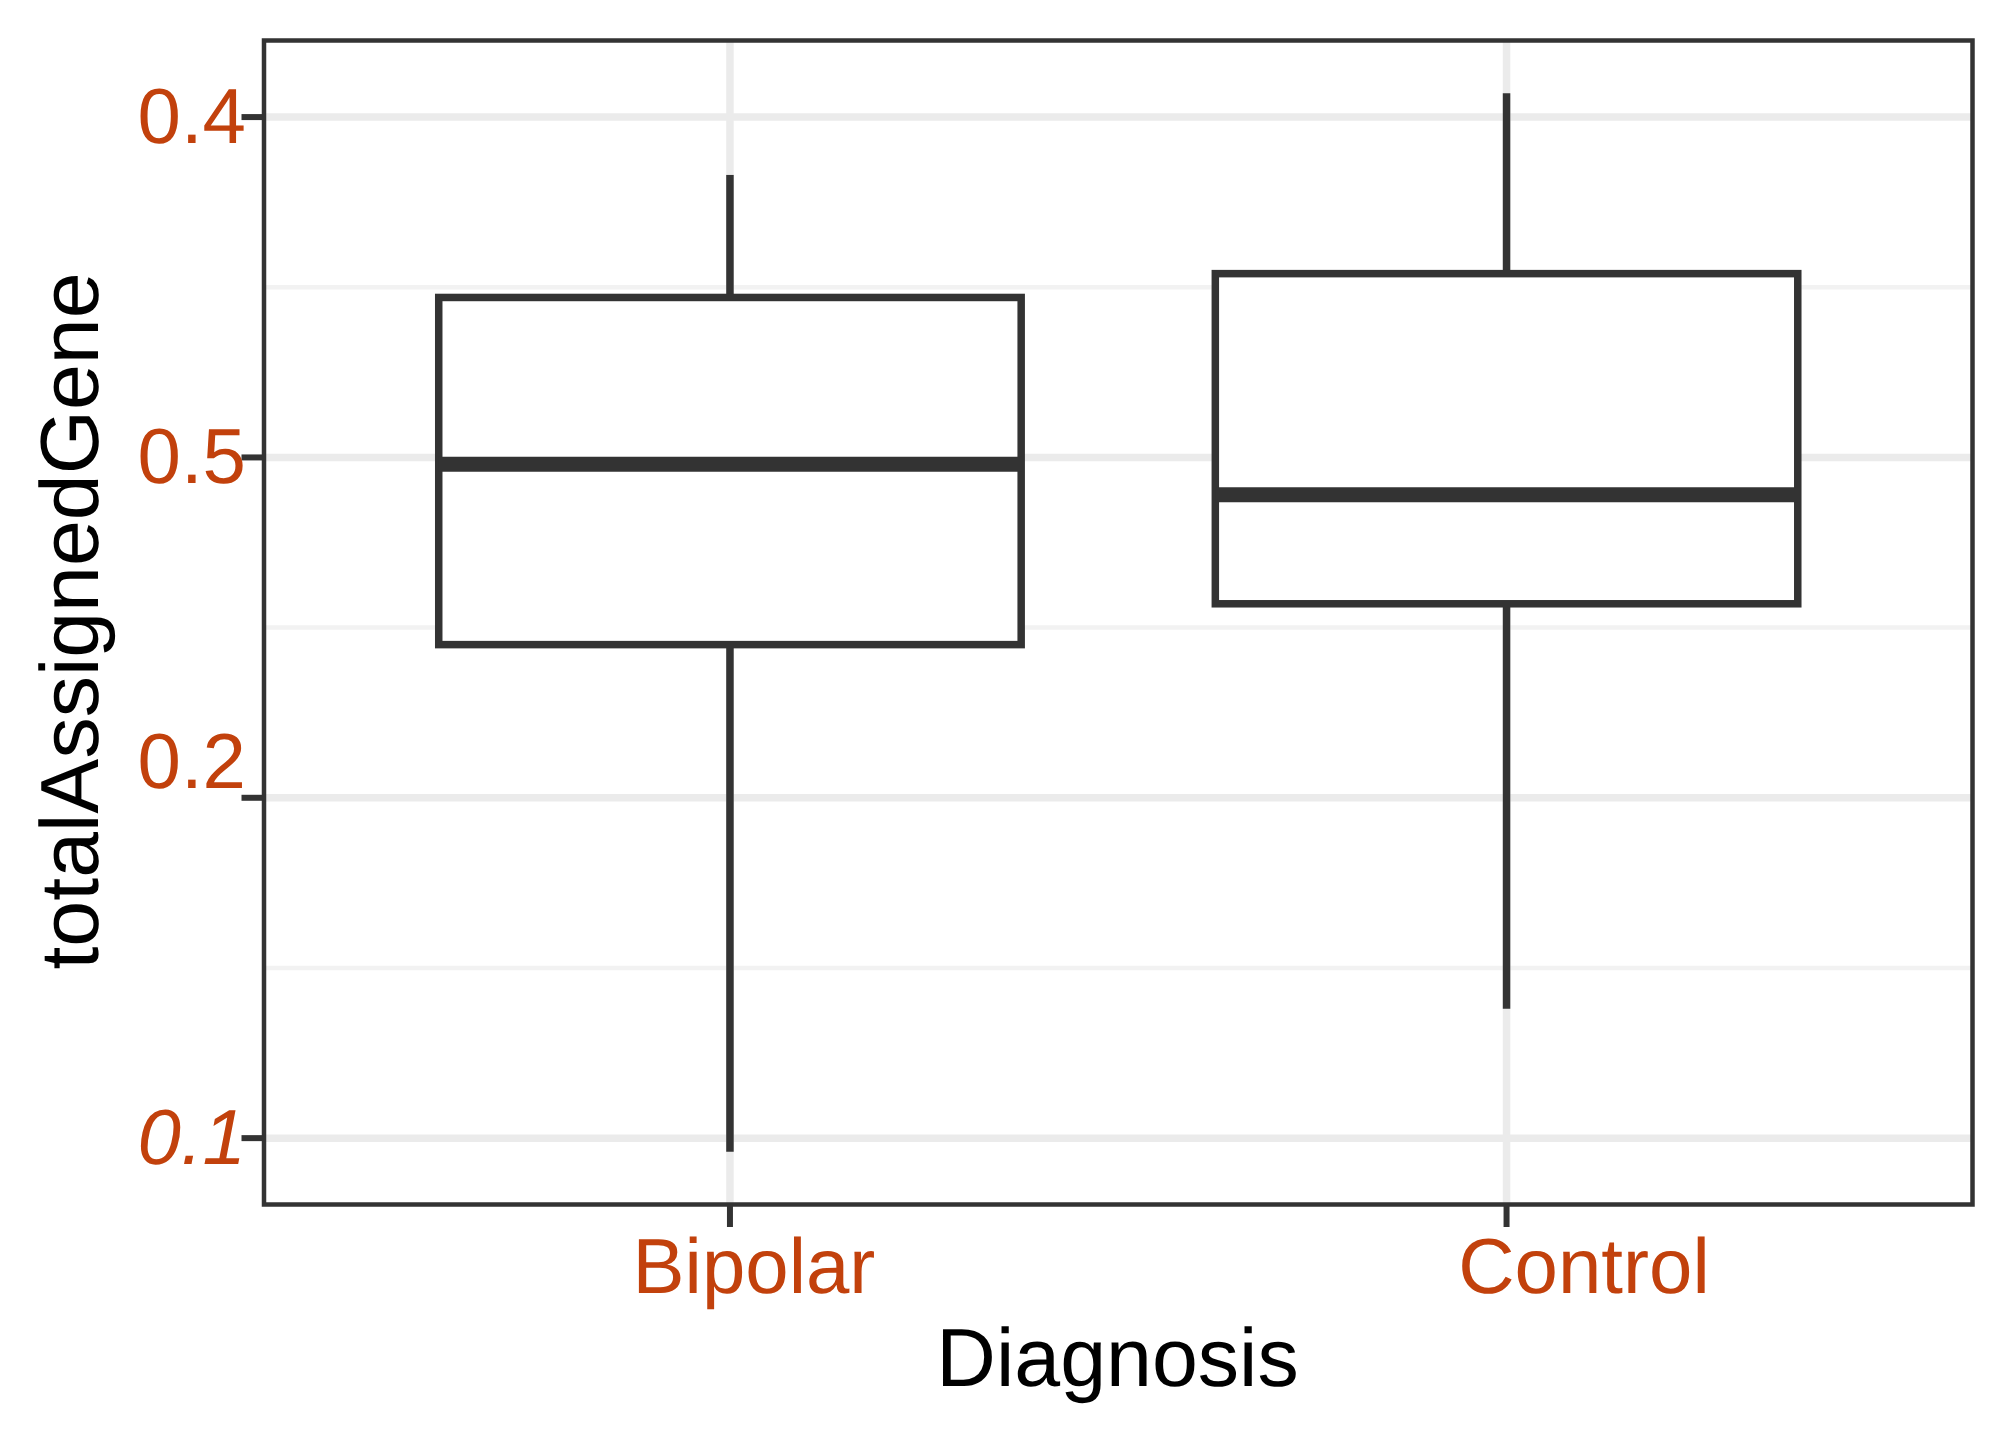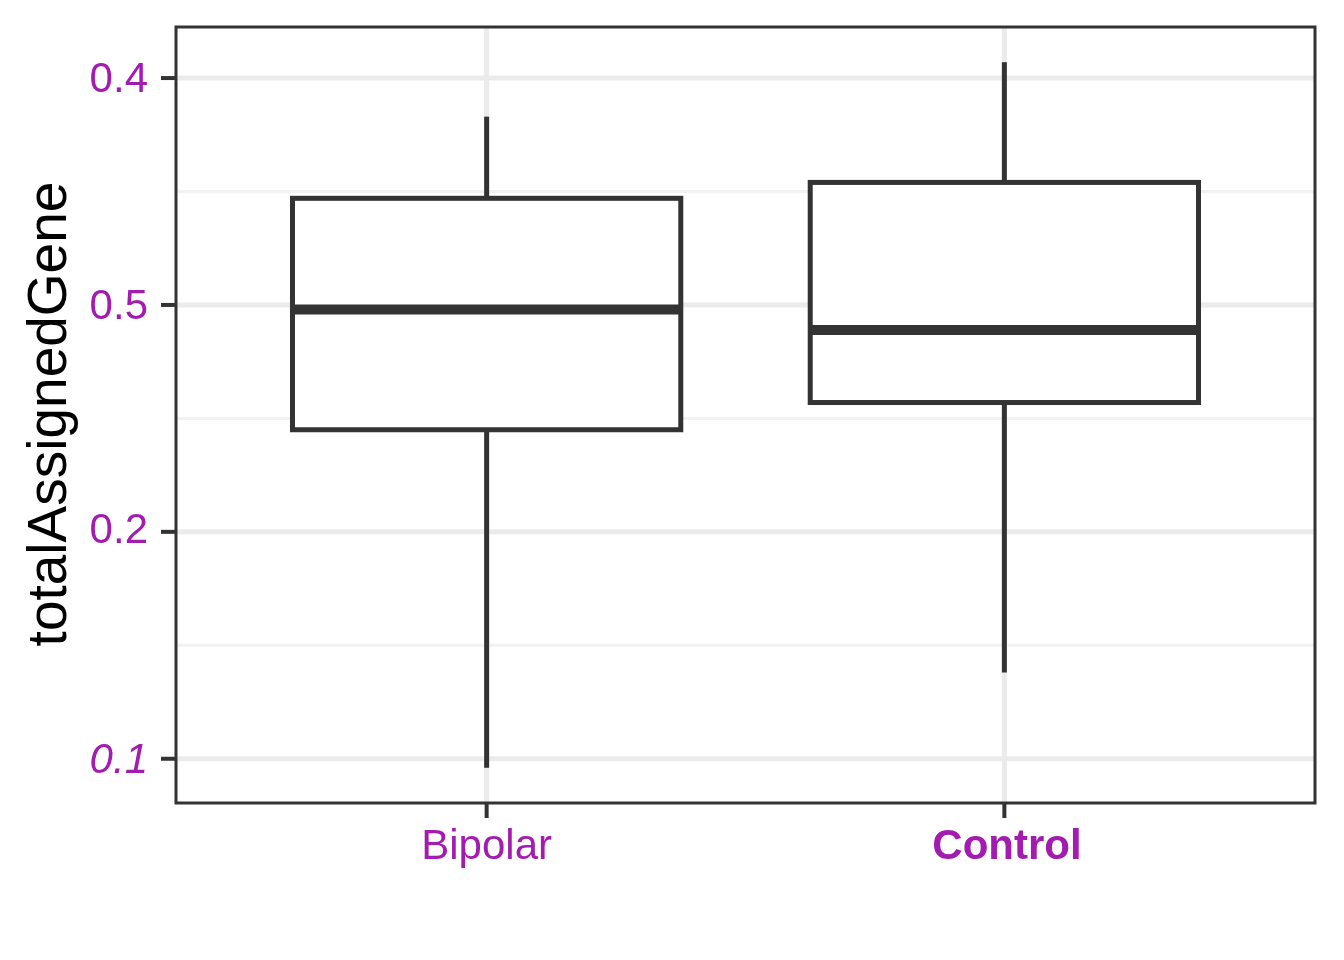--- a/index.html
+++ b/index.html
@@ -32,24 +32,25 @@
     top: 414px;
     transform: translate(-50%, -50%) rotate(-90deg);
   }
   .x-title {
     left: 745px;
     top: 878px;
     transform: translateX(-50%);
   }
   .tick-label {
     position: absolute;
-    color: #a21caf;
-    font-size: 42px;
+    color: #c2410c;
+    font-size: 52px;
     line-height: 42px;
     white-space: nowrap;
+    margin-left: 16px;
   }
   .y-tick-label {
     left: 0;
     width: 148px;
     text-align: right;
   }
   .x-tick-label {
     text-align: left;
     transform: translateX(-50%);
   }
@@ -78,23 +79,24 @@
       <line x1="810.2159090909091" y1="329.9122807017544" x2="1198.5113636363635" y2="329.9122807017544" stroke="#333333" stroke-width="10"></line>
       <rect x="176" y="27" width="1139" height="776" fill="none" stroke="#333333" stroke-width="3"></rect>
       <line x1="161" y1="758.7543859649124" x2="176" y2="758.7543859649124" stroke="#333333" stroke-width="4"></line>
       <line x1="161" y1="531.8538011695906" x2="176" y2="531.8538011695906" stroke="#333333" stroke-width="4"></line>
       <line x1="161" y1="304.953216374269" x2="176" y2="304.953216374269" stroke="#333333" stroke-width="4"></line>
       <line x1="161" y1="78.05263157894728" x2="176" y2="78.05263157894728" stroke="#333333" stroke-width="4"></line>
       <line x1="486.6363636363636" y1="803" x2="486.6363636363636" y2="818" stroke="#333333" stroke-width="4"></line>
       <line x1="1004.3636363636364" y1="803" x2="1004.3636363636364" y2="818" stroke="#333333" stroke-width="4"></line>
     </svg>
   <div class="axis-title y-title">totalAssignedGene</div>
+  <div class="axis-title x-title">Diagnosis</div>
   <div id="y-tick-labels">
       <div class="tick-label y-tick-label" style="top: 737.754px; font-style: italic;">0.1</div>
-      <div class="tick-label y-tick-label" style="top: 508px; text-align: right;">0.2</div>
+      <div class="tick-label y-tick-label" style="top: 487px; text-align: right;">0.2</div>
       <div class="tick-label y-tick-label" style="top: 283.953px;">0.5</div>
       <div class="tick-label y-tick-label" style="top: 57.0526px;">0.4</div>
     </div>
   <div id="x-tick-labels">
       <div class="tick-label x-tick-label" style="left: 486.636px; top: 824px;">Bipolar</div>
-      <div class="tick-label x-tick-label" style="left: 1007px; top: 824px; font-weight: bold;">Control</div>
+      <div class="tick-label x-tick-label" style="left: 1040px; top: 824px;">Control</div>
     </div>
 </div>
 
 </body></html>

